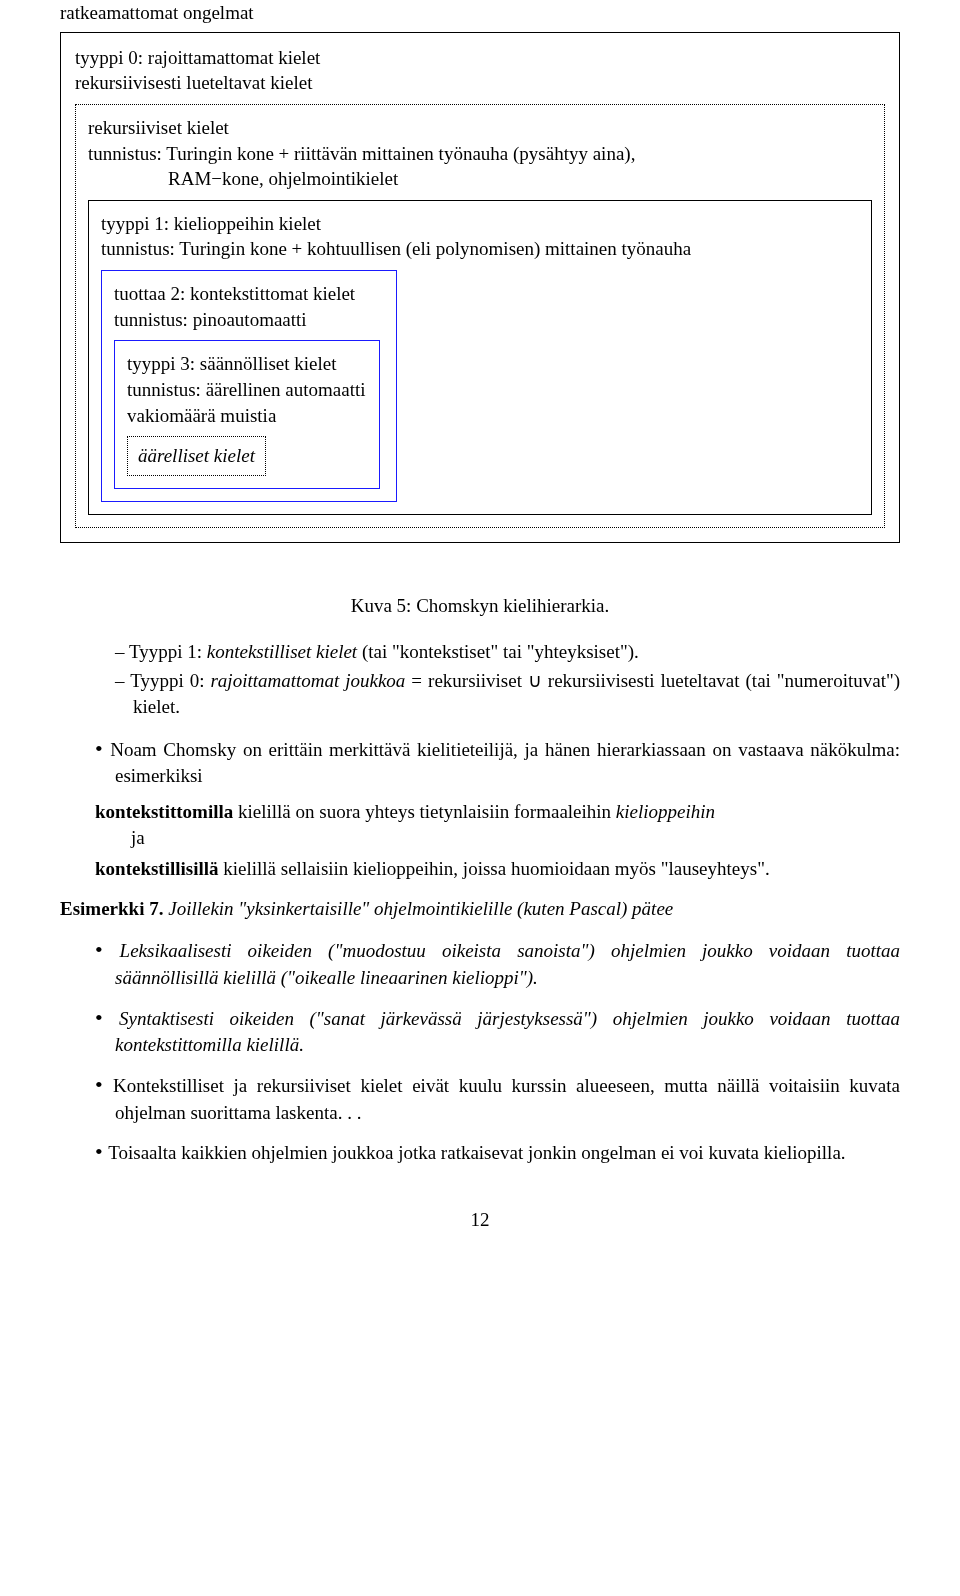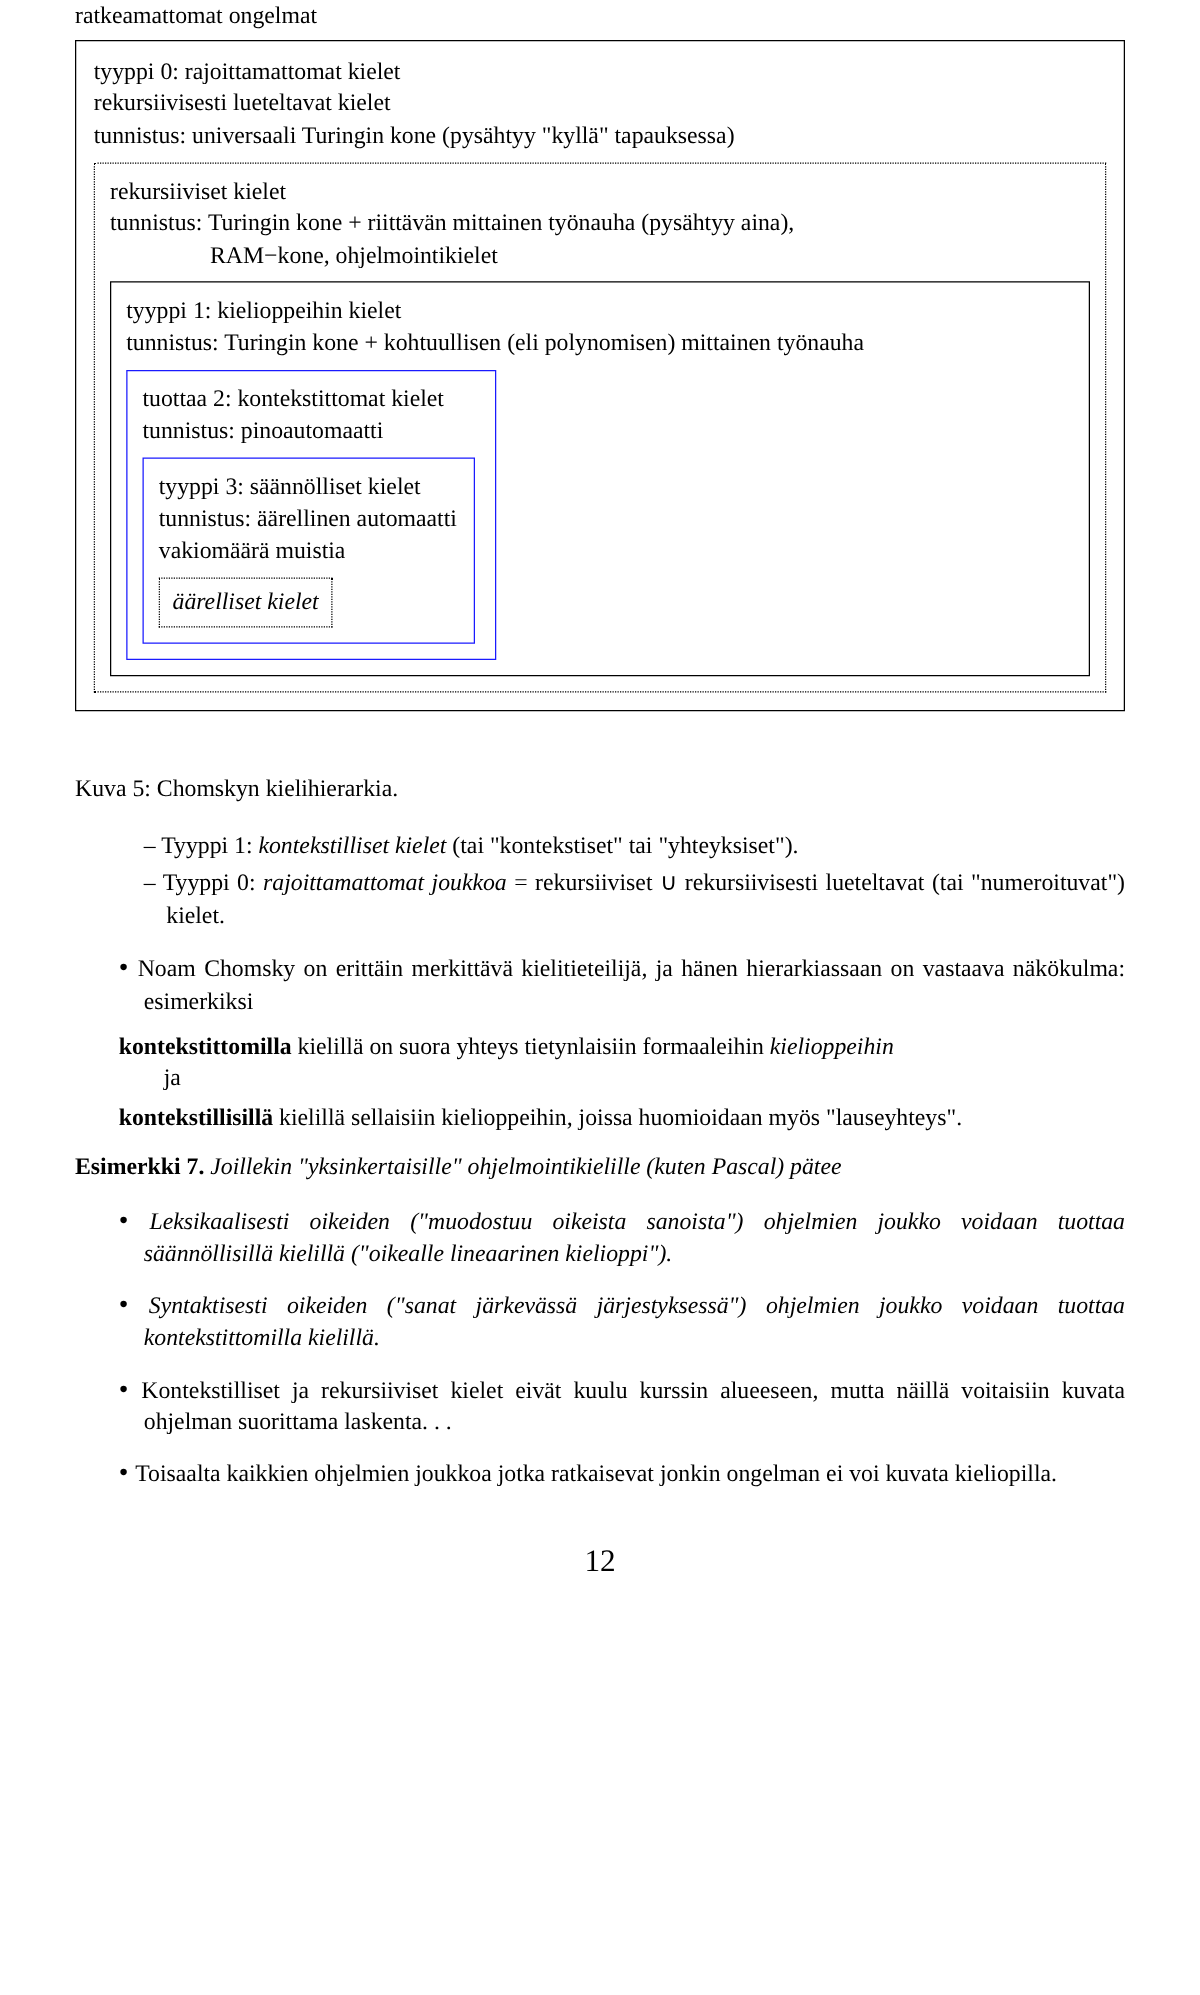--- a/index.html
+++ b/index.html
@@ -43,21 +43,21 @@
     min-width:270px;
   }
   .box-dotted-small {
     border: 1px dotted #000;
     padding: 6px 10px;
     margin-top: 8px;
     display:inline-block;
     font-style:italic;
   }
   .caption {
-    text-align: left;
+    text-align: center;
     margin: 0 0 20px 0;
     font-size: 19px;
   }
   ul.dash {
     list-style: none;
     padding-left: 55px;
     margin: 0 0 14px 0;
   }
   ul.dash > li {
     text-indent: -18px;
@@ -96,38 +96,37 @@
     margin-bottom: 6px;
   }
   .deflist .hang-indent {
     padding-left: 36px;
   }
   .italic { font-style: italic; }
   .bold { font-weight: bold; }
   .pageno {
     text-align: center;
     margin-top: 40px;
-    font-size: 25px;
+    font-size: 19px;
   }
   .para {
     text-align: justify;
     margin: 0 0 14px 0;
   }
 </style>
 </head>
 <body>
 
 <div class="page">
 
   <div class="diagram">
     <div>ratkeamattomat ongelmat</div>
     <div class="box-outer">
       <div>tyyppi 0: rajoittamattomat kielet</div>
       <div>rekursiivisesti lueteltavat kielet</div>
-      <div>tunnistus: universaali Turingin kone (pysähtyy "kyllä" tapauksessa)</div>
       <div class="box-dotted">
         <div>rekursiiviset kielet</div>
         <div>tunnistus: Turingin kone + riittävän mittainen työnauha (pysähtyy aina),</div>
         <div style="padding-left:80px">RAM−kone, ohjelmointikielet</div>
         <div class="box-solid">
           <div>tyyppi 1: kielioppeihin kielet</div>
           <div>tunnistus: Turingin kone + kohtuullisen (eli polynomisen) mittainen työnauha</div>
           <div class="box-blue">
             <div>tuottaa 2: kontekstittomat kielet</div>
             <div>tunnistus: pinoautomaatti</div>

